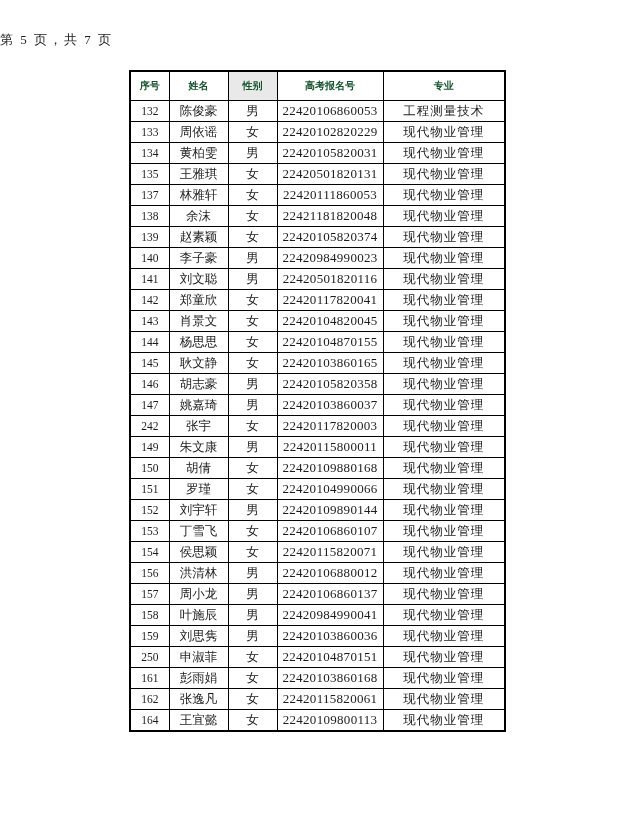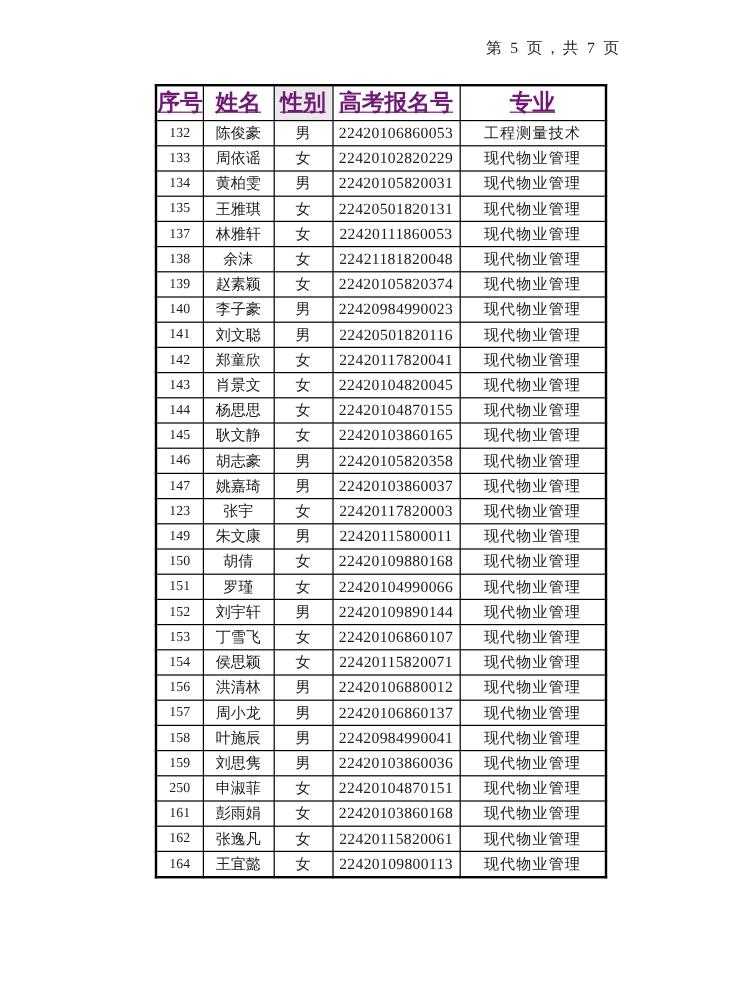--- a/index.html
+++ b/index.html
@@ -13,21 +13,21 @@
     height: 840px;
     font-family: "Liberation Serif", "DejaVu Serif", serif;
     color: #1a1a1a;
     overflow: hidden;
   }
   .page-header {
     position: absolute;
     top: 31px;
     left: 0;
     width: 518px;
-    text-align: right;
+    text-align: left;
     font-size: 13px;
     letter-spacing: 2px;
     color: #1f1f1f;
   }
   table.roster {
     position: absolute;
     top: 70px;
     left: 129px;
     width: 375px;
     border-collapse: collapse;
@@ -42,24 +42,23 @@
   th, td {
     border: 1.5px solid #000;
     text-align: center;
     vertical-align: middle;
     padding: 0;
     white-space: nowrap;
     overflow: hidden;
   }
   th {
     height: 28px;
-    font-size: 19px;
+    font-size: 10px;
     font-weight: bold;
-    color: #701a75;
-    text-decoration: underline;
+    color: #14532d;
   }
   td {
     height: 20px;
     font-size: 12.5px;
     color: #1c1c1c;
   }
   td.cell-serial { font-size: 11.5px; margin-left: 24px; }
   td.cell-exam-id { font-size: 13px; letter-spacing: 0.3px; }
   td.cell-major { letter-spacing: 1px; margin-left: 26px; }
 </style>
@@ -185,21 +184,21 @@
         <td class="cell-major">现代物业管理</td>
       </tr>
       <tr>
         <td class="cell-serial">147</td>
         <td class="cell-name">姚嘉琦</td>
         <td class="cell-gender">男</td>
         <td class="cell-exam-id">22420103860037</td>
         <td class="cell-major">现代物业管理</td>
       </tr>
       <tr>
-        <td class="cell-serial">123</td>
+        <td class="cell-serial">242</td>
         <td class="cell-name">张宇</td>
         <td class="cell-gender">女</td>
         <td class="cell-exam-id">22420117820003</td>
         <td class="cell-major">现代物业管理</td>
       </tr>
       <tr>
         <td class="cell-serial">149</td>
         <td class="cell-name">朱文康</td>
         <td class="cell-gender">男</td>
         <td class="cell-exam-id">22420115800011</td>

